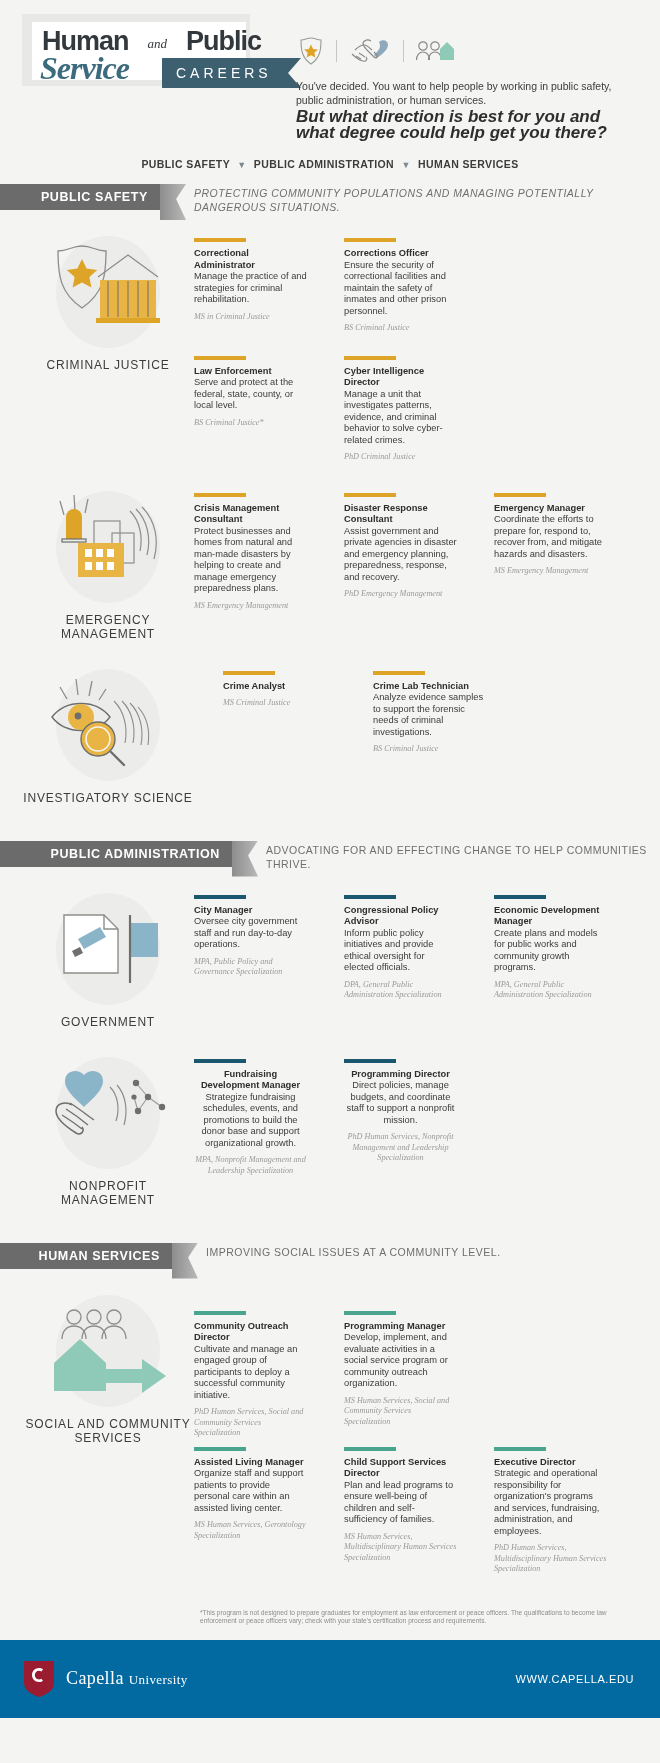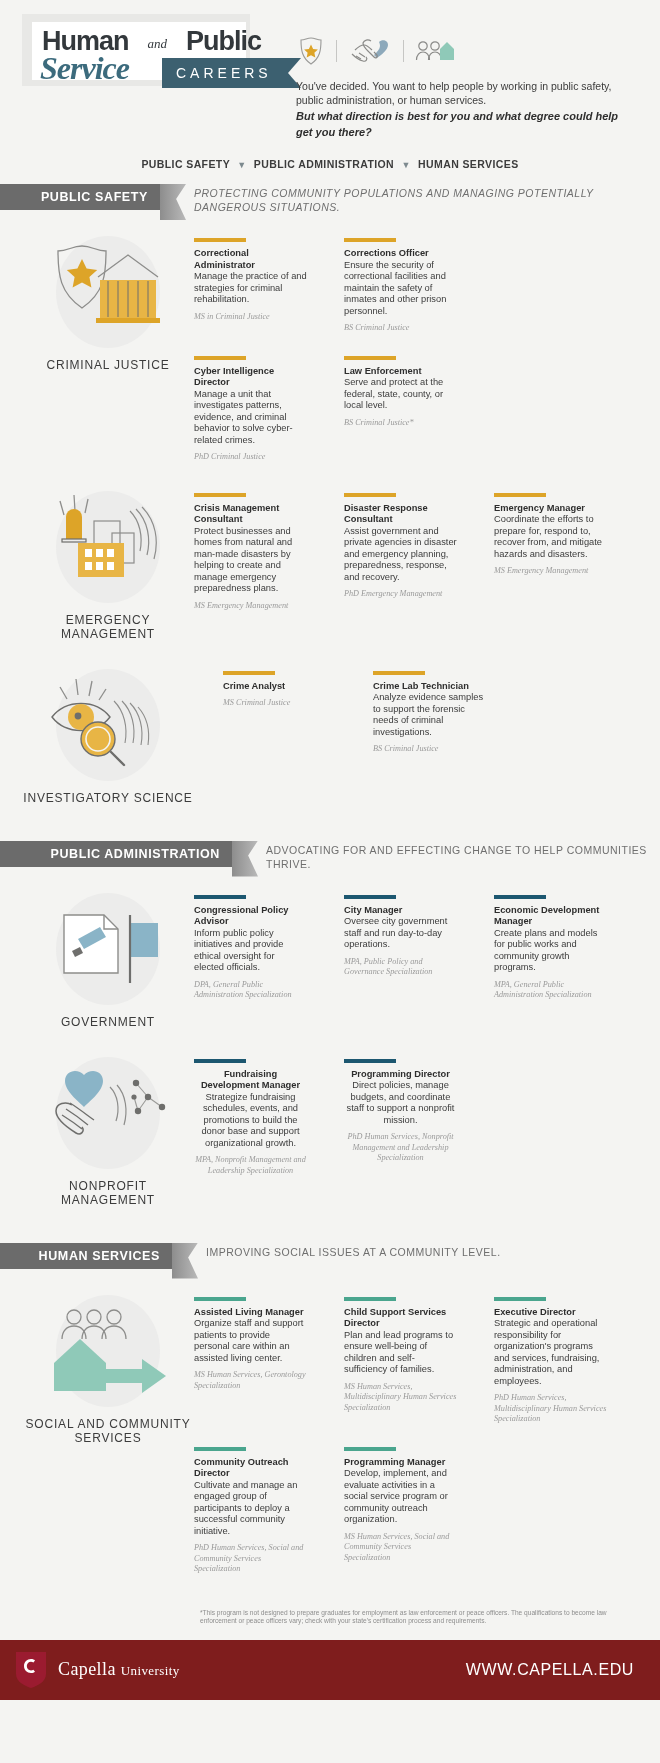--- a/index.html
+++ b/index.html
@@ -51,21 +51,21 @@
   }
 
   .head-icons { position: absolute; left: 296px; top: 36px; display: flex; align-items: flex-end; gap: 6px; }
   .hi-sep { width: 1px; height: 22px; background: #c6c6c4; margin: 0 4px 4px 4px; }
 
   .head-copy { position: absolute; left: 296px; top: 80px; width: 330px; }
   .head-copy p.lead {
     font-size: 10.5px; line-height: 13.5px; color: #3c3c3c;
   }
   .head-copy p.bold {
-    font-size: 11px; line-height: 15.5px; font-weight: bold; font-style: italic;
+    font-size: 17px; line-height: 15.5px; font-weight: bold; font-style: italic;
     color: #2e2e2e; margin-top: 2px;
   }
 
   .nav {
     text-align: center; font-size: 10.5px; font-weight: bold;
     letter-spacing: 0.4px; color: #3c3c3c; padding-top: 6px;
   }
   .nav .caret { color: #7d8a8f; font-size: 9px; padding: 0 4px; }
 
   
@@ -123,30 +123,30 @@
   }
 
   
   .footnote {
     margin: 12px 22px 14px 200px; font-size: 6.6px; line-height: 8.6px;
     color: #8e8e8e;
   }
 
   
   .footer {
-    background: #7f1d1d; height: 60px; display: flex; align-items: center;
-    justify-content: space-between; padding: 0 26px 0 14px;
+    background: #0369a1; height: 78px; display: flex; align-items: center;
+    justify-content: space-between; padding: 0 26px 0 22px;
   }
   .footer-left { display: flex; align-items: center; gap: 10px; }
   .footer-brand {
     color: #ffffff; font-family: "Liberation Serif", serif;
     font-size: 18px; letter-spacing: 0.4px;
   }
   .footer-brand .sm { font-size: 13px; }
-  .footer-url { color: #ffffff; font-size: 16px; letter-spacing: 0.6px; text-align: center; }
+  .footer-url { color: #ffffff; font-size: 11px; letter-spacing: 0.6px; text-align: center; }
 </style>
 </head>
 <body>
 
 <div class="page">
 
   <div class="header">
     <div class="logo-box"></div>
     <div class="logo-inner"></div>
 
@@ -232,29 +232,29 @@
               <div class="card">
                 <div class="rule" style="background: rgb(221, 164, 40);"></div>
                 <h4>Corrections Officer</h4>
                 <p class="desc">Ensure the security of correctional facilities and maintain the safety of inmates and other prison personnel.</p>
                 <p class="degree">BS Criminal Justice</p>
               </div>
             </div>
             <div class="card-row" style="margin-top: 14px;">
               <div class="card">
                 <div class="rule" style="background: rgb(221, 164, 40);"></div>
+                <h4>Law Enforcement</h4>
+                <p class="desc">Serve and protect at the federal, state, county, or local level.</p>
+                <p class="degree">BS Criminal Justice*</p>
+              </div>
+              <div class="card">
+                <div class="rule" style="background: rgb(221, 164, 40);"></div>
                 <h4>Cyber Intelligence Director</h4>
                 <p class="desc">Manage a unit that investigates patterns, evidence, and criminal behavior to solve cyber-related crimes.</p>
                 <p class="degree">PhD Criminal Justice</p>
-              </div>
-              <div class="card">
-                <div class="rule" style="background: rgb(221, 164, 40);"></div>
-                <h4>Law Enforcement</h4>
-                <p class="desc">Serve and protect at the federal, state, county, or local level.</p>
-                <p class="degree">BS Criminal Justice*</p>
               </div>
             </div>
           </div>
         </div>
         <div style="height: 22px;"></div>
         <div class="group">
           <div class="cat-icon-col">
             <div class="cat-blob">
               <div class="cat-art" style="left: -18px; top: -4px;">
     <svg width="150" height="120" viewBox="0 0 150 120">
@@ -372,29 +372,29 @@
       <rect x="92" y="34" width="28" height="34" fill="#8ab4c7"></rect>
       <line x1="92" y1="26" x2="92" y2="94" stroke="#6e6e6c" stroke-width="2.2"></line>
     </svg></div>
             </div>
             <div class="cat-label">GOVERNMENT</div>
           </div>
           <div class="cards">
             <div class="card-row" style="margin-top: 0px;">
               <div class="card">
                 <div class="rule" style="background: rgb(28, 87, 112);"></div>
+                <h4>City Manager</h4>
+                <p class="desc">Oversee city government staff and run day-to-day operations.</p>
+                <p class="degree">MPA, Public Policy and Governance Specialization</p>
+              </div>
+              <div class="card">
+                <div class="rule" style="background: rgb(28, 87, 112);"></div>
                 <h4>Congressional Policy Advisor</h4>
                 <p class="desc">Inform public policy initiatives and provide ethical oversight for elected officials.</p>
                 <p class="degree">DPA, General Public Administration Specialization</p>
-              </div>
-              <div class="card">
-                <div class="rule" style="background: rgb(28, 87, 112);"></div>
-                <h4>City Manager</h4>
-                <p class="desc">Oversee city government staff and run day-to-day operations.</p>
-                <p class="degree">MPA, Public Policy and Governance Specialization</p>
               </div>
               <div class="card">
                 <div class="rule" style="background: rgb(28, 87, 112);"></div>
                 <h4>Economic Development Manager</h4>
                 <p class="desc">Create plans and models for public works and community growth programs.</p>
                 <p class="degree">MPA, General Public Administration Specialization</p>
               </div>
             </div>
           </div>
         </div>
@@ -469,52 +469,52 @@
         <path d="M64 48 c0-8 5-13 12-13 c7 0 12 5 12 13"></path>
       </g>
       <path d="M16 72 l26-24 l26 24 v28 h-52 Z" fill="#8fc9b8"></path>
       <path d="M58 78 h50 v14 h-50 Z" fill="#8fc9b8"></path>
       <path d="M104 68 l24 17 l-24 17 Z" fill="#8fc9b8"></path>
     </svg></div>
             </div>
             <div class="cat-label">SOCIAL AND COMMUNITY SERVICES</div>
           </div>
           <div class="cards">
+            <div class="card-row" style="margin-top: 14px;">
+              <div class="card">
+                <div class="rule" style="background: rgb(74, 165, 142);"></div>
+                <h4>Community Outreach Director</h4>
+                <p class="desc">Cultivate and manage an engaged group of participants to deploy a successful community initiative.</p>
+                <p class="degree">PhD Human Services, Social and Community Services Specialization</p>
+              </div>
+              <div class="card">
+                <div class="rule" style="background: rgb(74, 165, 142);"></div>
+                <h4>Programming Manager</h4>
+                <p class="desc">Develop, implement, and evaluate activities in a social service program or community outreach organization.</p>
+                <p class="degree">MS Human Services, Social and Community Services Specialization</p>
+              </div>
+            </div>
             <div class="card-row" style="margin-top: 0px;">
               <div class="card">
                 <div class="rule" style="background: rgb(74, 165, 142);"></div>
                 <h4>Assisted Living Manager</h4>
                 <p class="desc">Organize staff and support patients to provide personal care within an assisted living center.</p>
                 <p class="degree">MS Human Services, Gerontology Specialization</p>
               </div>
               <div class="card">
                 <div class="rule" style="background: rgb(74, 165, 142);"></div>
                 <h4>Child Support Services Director</h4>
                 <p class="desc">Plan and lead programs to ensure well-being of children and self-sufficiency of families.</p>
                 <p class="degree">MS Human Services, Multidisciplinary Human Services Specialization</p>
               </div>
               <div class="card">
                 <div class="rule" style="background: rgb(74, 165, 142);"></div>
                 <h4>Executive Director</h4>
                 <p class="desc">Strategic and operational responsibility for organization's programs and services, fundraising, administration, and employees.</p>
                 <p class="degree">PhD Human Services, Multidisciplinary Human Services Specialization</p>
-              </div>
-            </div>
-            <div class="card-row" style="margin-top: 14px;">
-              <div class="card">
-                <div class="rule" style="background: rgb(74, 165, 142);"></div>
-                <h4>Community Outreach Director</h4>
-                <p class="desc">Cultivate and manage an engaged group of participants to deploy a successful community initiative.</p>
-                <p class="degree">PhD Human Services, Social and Community Services Specialization</p>
-              </div>
-              <div class="card">
-                <div class="rule" style="background: rgb(74, 165, 142);"></div>
-                <h4>Programming Manager</h4>
-                <p class="desc">Develop, implement, and evaluate activities in a social service program or community outreach organization.</p>
-                <p class="degree">MS Human Services, Social and Community Services Specialization</p>
               </div>
             </div>
           </div>
         </div>
         <div style="height: 22px;"></div>
       </div>
     </div>
 
   <div class="footnote">*This program is not designed to prepare graduates for employment as law enforcement or peace officers. The qualifications to become law enforcement or peace officers vary; check with your state's certification process and requirements.</div>
 

